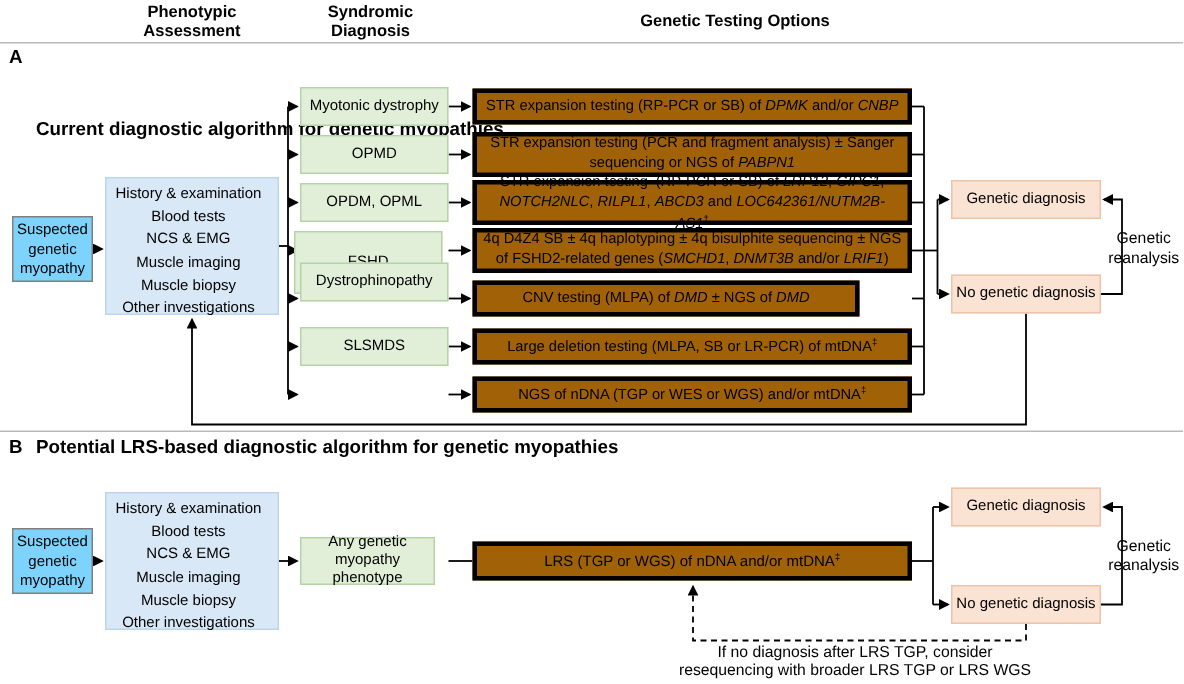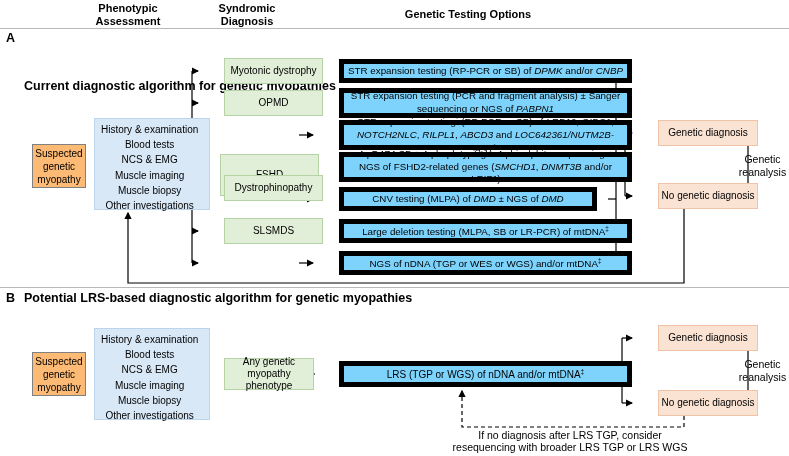--- a/index.html
+++ b/index.html
@@ -4,27 +4,27 @@
 <style>
   html,body{margin:0;padding:0;background:#fff;}
   .canvas{
     position:relative;width:789px;height:456px;background:#fff;overflow:hidden;
     font-family:"Liberation Sans","DejaVu Sans",sans-serif;color:#000;
   }
   .connectors{position:absolute;left:0;top:0;width:789px;height:456px;pointer-events:none;}
   .hdr{position:absolute;font-weight:bold;font-size:11px;line-height:13px;text-align:center;}
   .hline{position:absolute;left:0;width:789px;height:1px;background:#b9b9b9;}
   .sec-title{position:absolute;font-weight:bold;font-size:12.5px;}
-  .box{position:absolute;box-sizing:border-box;display:flex;align-items:center;justify-content:center;text-align:center;margin-left:24px;}
-  .gray{background:#fdba74;border:1px solid #808080;font-size:10px;line-height:13px;}
+  .box{position:absolute;box-sizing:border-box;display:flex;align-items:center;justify-content:center;text-align:center;}
+  .gray{background:#7dd3fc;border:1px solid #808080;font-size:10px;line-height:13px;}
   .blue{background:#d9e8f7;border:1px solid #bdd5ec;align-items:flex-start;justify-content:flex-start;text-align:center;}
   .blue .list{padding:3px 0 0 6px;font-size:10px;}
   .blue .list div{height:15.2px;line-height:15.2px;white-space:nowrap;}
   .green{background:#e1efd8;border:1px solid #b5d3a5;font-size:10px;line-height:12px;}
-  .yellow{background:#7dd3fc;border:5px solid #000000;font-size:9.8px;line-height:12.6px;padding:1px 4px;}
+  .yellow{background:#a16207;border:3px solid #000000;font-size:9.8px;line-height:12.6px;padding:1px 4px;}
   .pink{background:#fae3d3;border:1px solid #eec3a8;font-size:10px;line-height:12px;}
   .sidelabel{position:absolute;font-size:10.5px;line-height:12.5px;text-align:center;}
   .note{position:absolute;font-size:10.5px;line-height:13px;text-align:center;}
   .sup{font-size:0.65em;vertical-align:super;}
   i{font-style:italic;}
 </style>
 </head>
 <body>
 
 <div class="canvas">
@@ -76,41 +76,42 @@
       <path d="M622,338 V403"></path>
       <path d="M622,338 H632" marker-end="url(#arr)"></path>
       <path d="M622,403 H632" marker-end="url(#arr)"></path>
       <path d="M734,403 H748 V338 H736" marker-end="url(#arr)"></path>
       <path d="M684,416 V427 H462 V391" stroke-dasharray="4,3" marker-end="url(#arr)"></path>
     </g>
   </svg>
 
   <div class="hdr" style="left:78px;top:2px;width:100px;">Phenotypic Assessment</div>
   <div class="hdr" style="left:197px;top:2px;width:100px;">Syndromic Diagnosis</div>
-  <div class="hdr" style="left:358px;top:8px;width:220px;">Genetic Testing Options</div>
+  <div class="hdr" style="left:380px;top:8px;width:220px;">Genetic Testing Options</div>
   <div class="hline" style="top:28px;"></div>
 
   <span class="sec-title" style="left:6px;top:31px;position:absolute;">A</span>
   <span class="sec-title" style="left:24px;top:31px;position:absolute;margin-top:48px;">Current diagnostic algorithm for genetic myopathies</span>
 
   <div class="box gray" style="left:8px;top:144px;width:54px;height:44px;">Suspected genetic myopathy</div>
 
   <div class="box blue" style="left:70px;top:118px;width:116px;height:92px;">
     <div class="list">
         <div>History &amp; examination</div>
         <div>Blood tests</div>
         <div>NCS &amp; EMG</div>
         <div>Muscle imaging</div>
         <div>Muscle biopsy</div>
         <div>Other investigations</div>
       </div>
   </div>
 
   <div class="box green" style="left:200px;top:58px;width:99px;height:26px;">Myotonic dystrophy</div>
   <div class="box green" style="left:200px;top:90px;width:99px;height:26px;">OPMD</div>
+  <div class="box green" style="left:200px;top:122px;width:99px;height:26px;">OPDM, OPML</div>
   <div class="box green" style="left:196px;top:154px;width:99px;height:42px;">FSHD</div>
   <div class="box green" style="left:200px;top:175px;width:99px;height:26px;">Dystrophinopathy</div>
   <div class="box green" style="left:200px;top:218px;width:99px;height:26px;">SLSMDS</div>
 
   <div class="box yellow" style="left:315px;top:59px;width:293px;height:24px;">
       <span><span>STR expansion testing (RP-PCR or SB) of </span><i>DPMK</i><span> and/or </span><i>CNBP</i></span>
     </div>
   <div class="box yellow" style="left:315px;top:88px;width:293px;height:30px;">
       <span><span>STR expansion testing (PCR and fragment analysis) ± Sanger sequencing or NGS of </span><i>PABPN1</i></span>
     </div>

